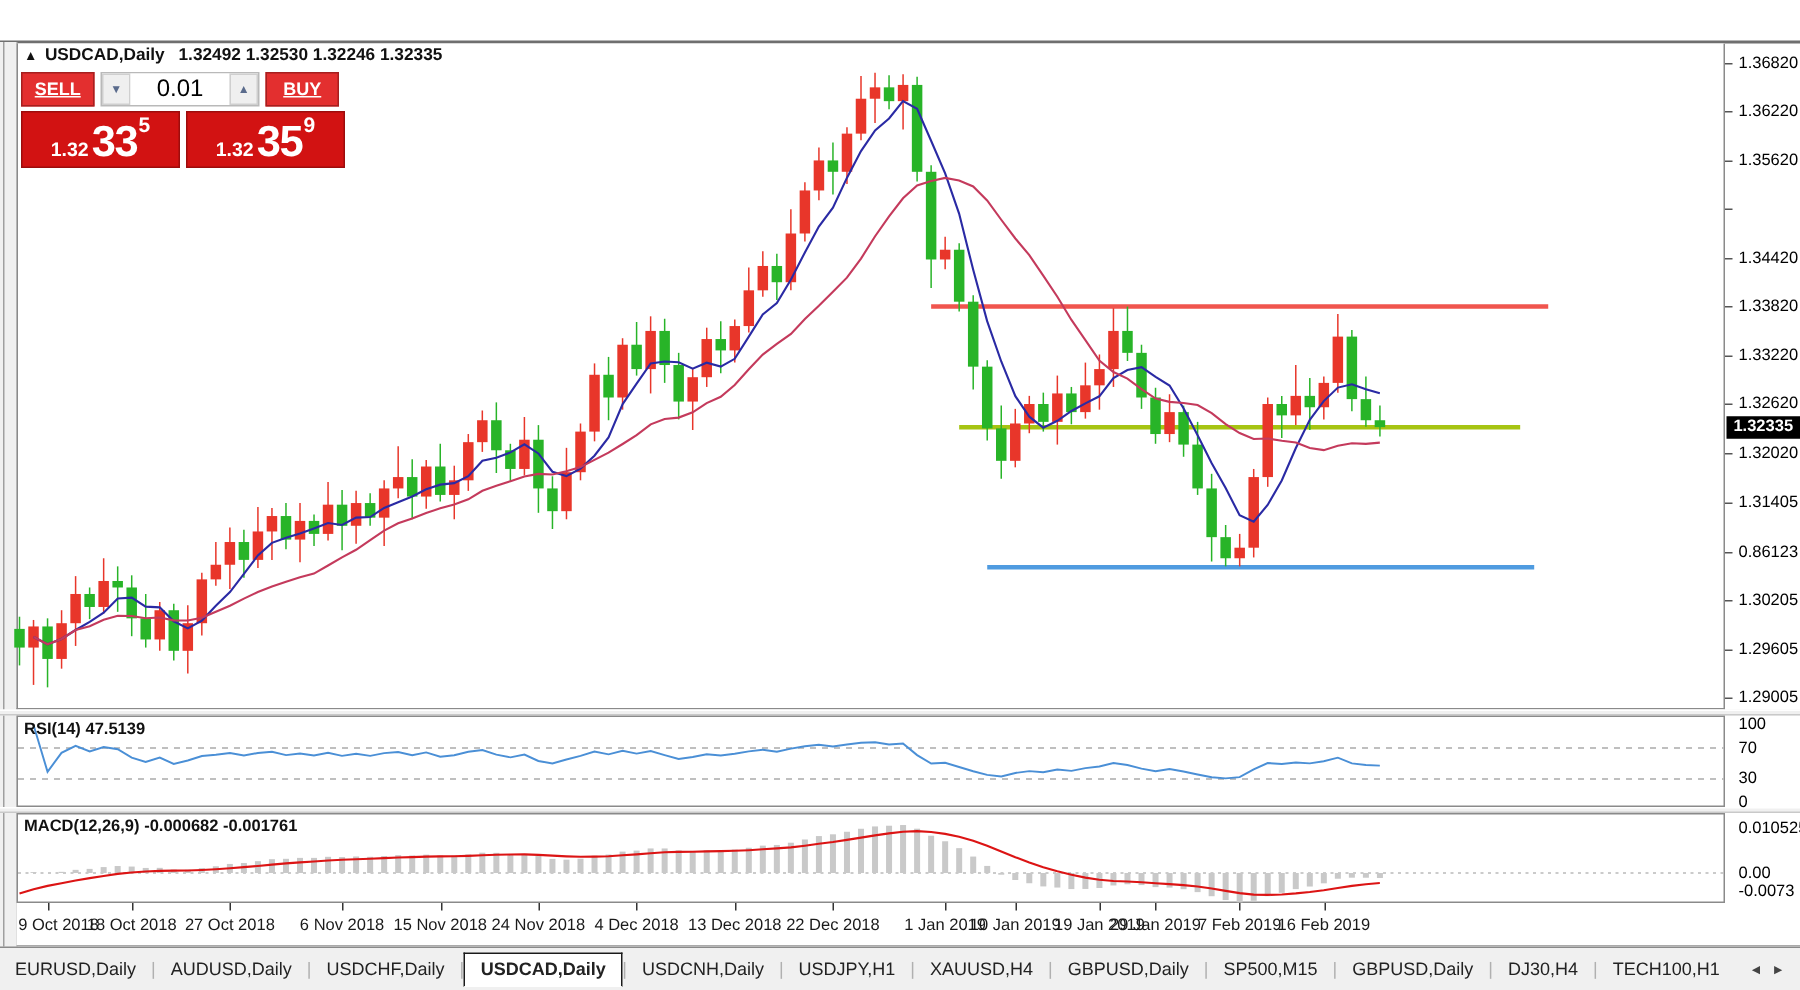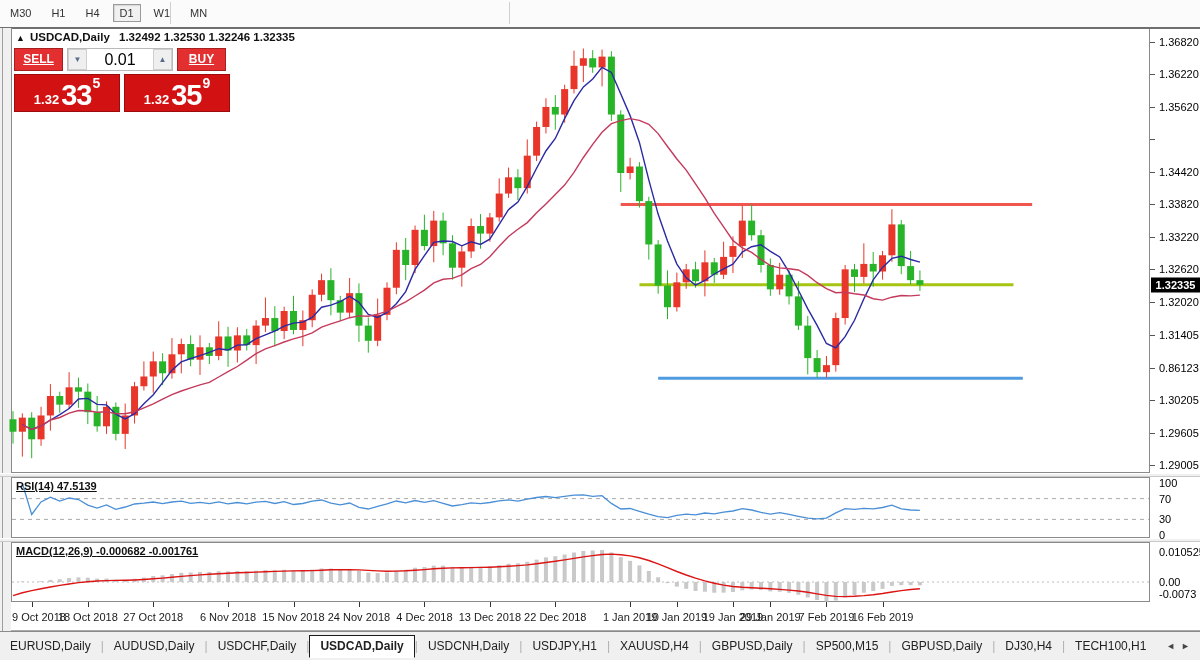--- a/index.html
+++ b/index.html
@@ -28,21 +28,21 @@
   .x-tick{position:absolute;top:0;width:1px;height:5px;background:#333;}
 
   
   .y-label{position:absolute;left:1159px;font-size:11px;color:#000;transform:translateY(-50%);white-space:nowrap;}
   .y-tick{position:absolute;left:1150px;width:5px;height:1px;background:#555;}
   #price-badge{position:absolute;left:1151px;width:49px;height:15px;background:#000;color:#fff;font-size:11px;font-weight:bold;text-align:center;line-height:15px;transform:translateY(-50%);}
 
   
   #chart-title{position:absolute;left:16px;top:31px;font-size:11.5px;font-weight:bold;color:#111;z-index:12;}
   #chart-title .arrow{font-size:9px;margin-right:5px;}
-  .ind-label{position:absolute;left:16px;font-size:11px;font-weight:bold;color:#111;z-index:12;text-decoration:underline;}
+  .ind-label{position:absolute;left:16px;font-size:11px;font-weight:bold;color:#111;z-index:12;}
 
   
   #trade-widget{position:absolute;left:14px;top:48px;z-index:15;width:216px;}
   .tw-row1{display:flex;height:23px;}
   .tw-btn{width:49px;background:#e32f2f;border:1px solid #a61f1f;color:#fff;font-size:12px;font-weight:bold;text-align:center;line-height:21px;text-decoration:underline;box-sizing:border-box;cursor:pointer;}
   .tw-spin{display:flex;margin:0 4px;border:1px solid #b9b9b9;box-sizing:border-box;background:#fff;}
   .tw-arrowbox{width:19px;background:#efefef;border:1px solid #cfcfcf;color:#5a6b8c;font-size:8px;text-align:center;line-height:20px;box-sizing:border-box;cursor:pointer;}
   .tw-vol{width:66px;font-size:16px;color:#000;text-align:center;line-height:21px;background:#fff;}
   .tw-row2{display:flex;margin-top:3px;height:38px;gap:4px;}
   .tw-quote{flex:1;background:#d21212;border:1px solid #9d0c0c;color:#fff;display:flex;align-items:flex-end;justify-content:center;padding-bottom:3px;box-sizing:border-box;cursor:pointer;}
@@ -57,25 +57,20 @@
   .tab-sep{display:inline-block;color:#b0b0b0;font-size:12px;margin-top:6px;}
   #tab-arrows{position:absolute;right:4px;top:9px;font-size:9px;color:#444;letter-spacing:6px;cursor:pointer;}
 
   svg{position:absolute;left:0;top:0;z-index:5;pointer-events:none;}
 </style>
 </head>
 <body>
 
 <div id="app">
 
-  <div id="toolbar">
-    <span id="tf-container"><span class="tf-btn">M30</span><span class="tf-btn">H1</span><span class="tf-btn">H4</span><span class="tf-btn active">D1</span><span class="tf-btn">W1</span><span class="tf-btn">MN</span></span>
-    <span class="tb-sep" style="left:170px"></span>
-    <span class="tb-sep" style="left:509px"></span>
-  </div>
   <div id="win-topline"></div>
   <div id="left-gutter">
       <div class="inner-line"></div>
     </div>
 
   <div id="main-panel" class="panel"></div>
   <div class="splitter" style="top:473px;height:4px"></div>
   <div id="rsi-panel" class="panel"></div>
   <div class="splitter" style="top:538px;height:4px"></div>
   <div id="macd-panel" class="panel"></div>

